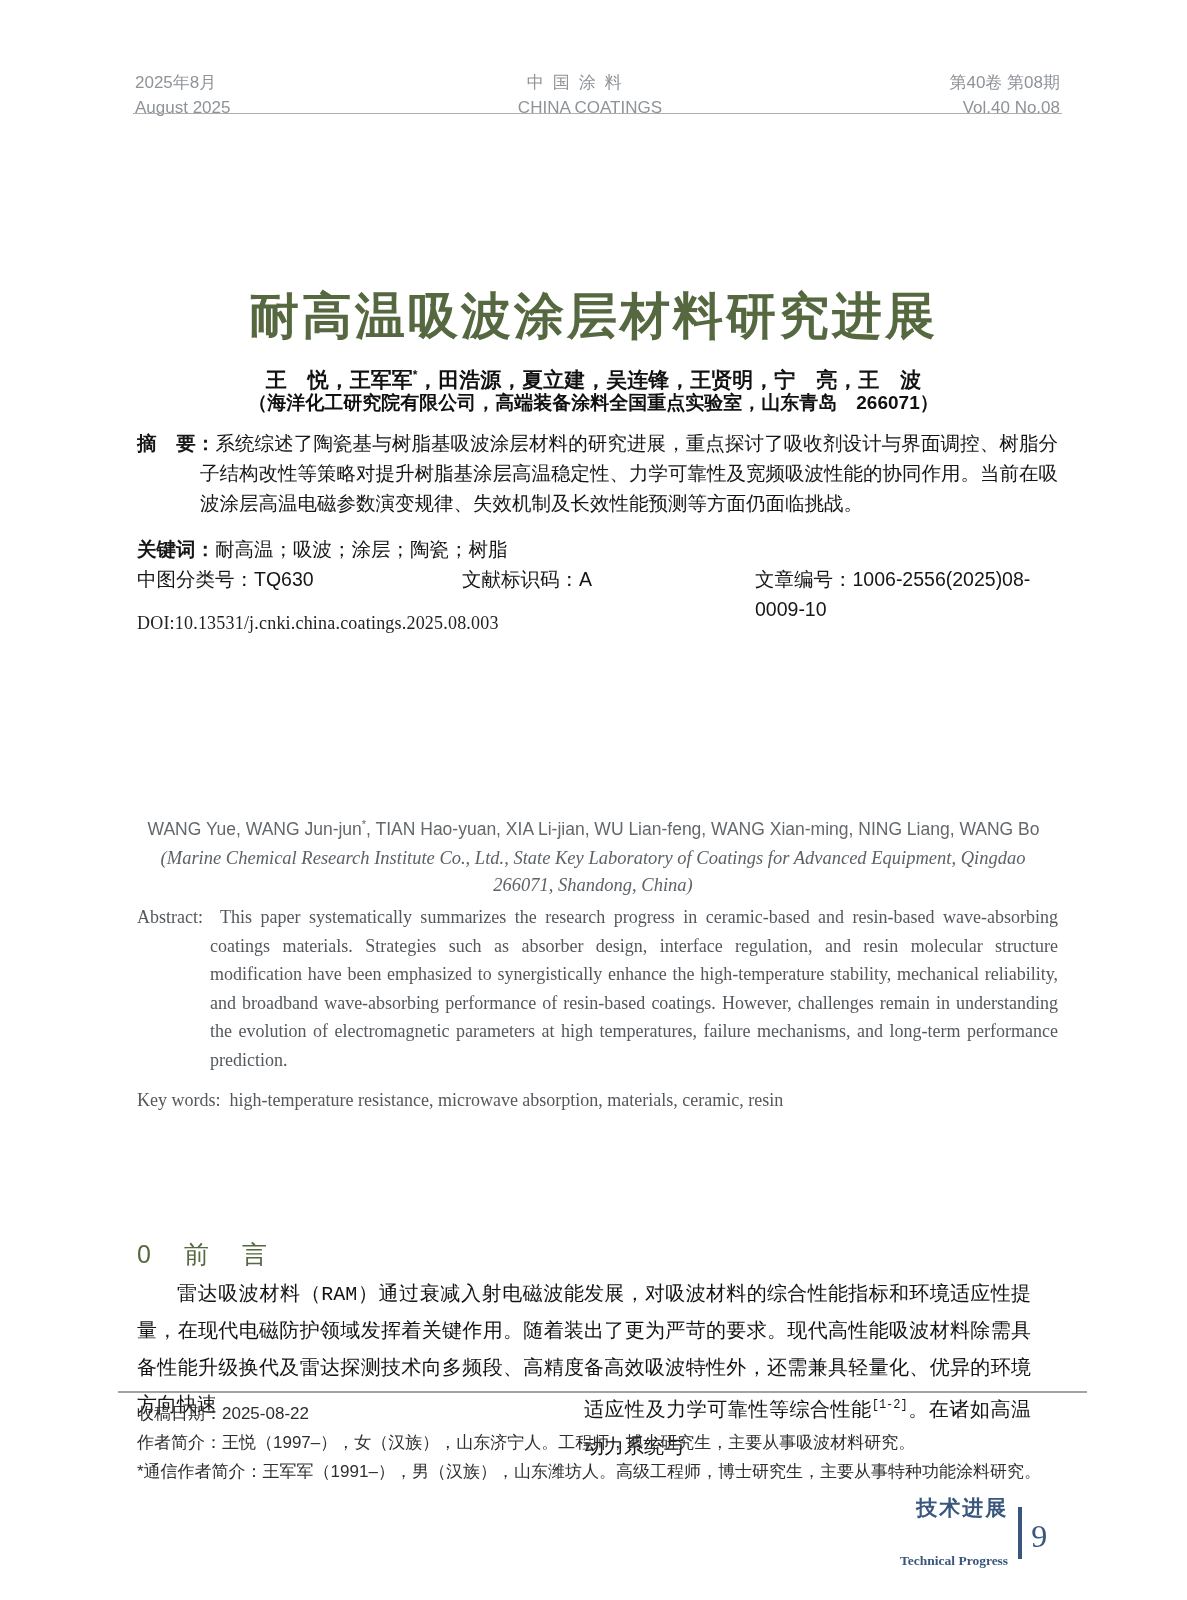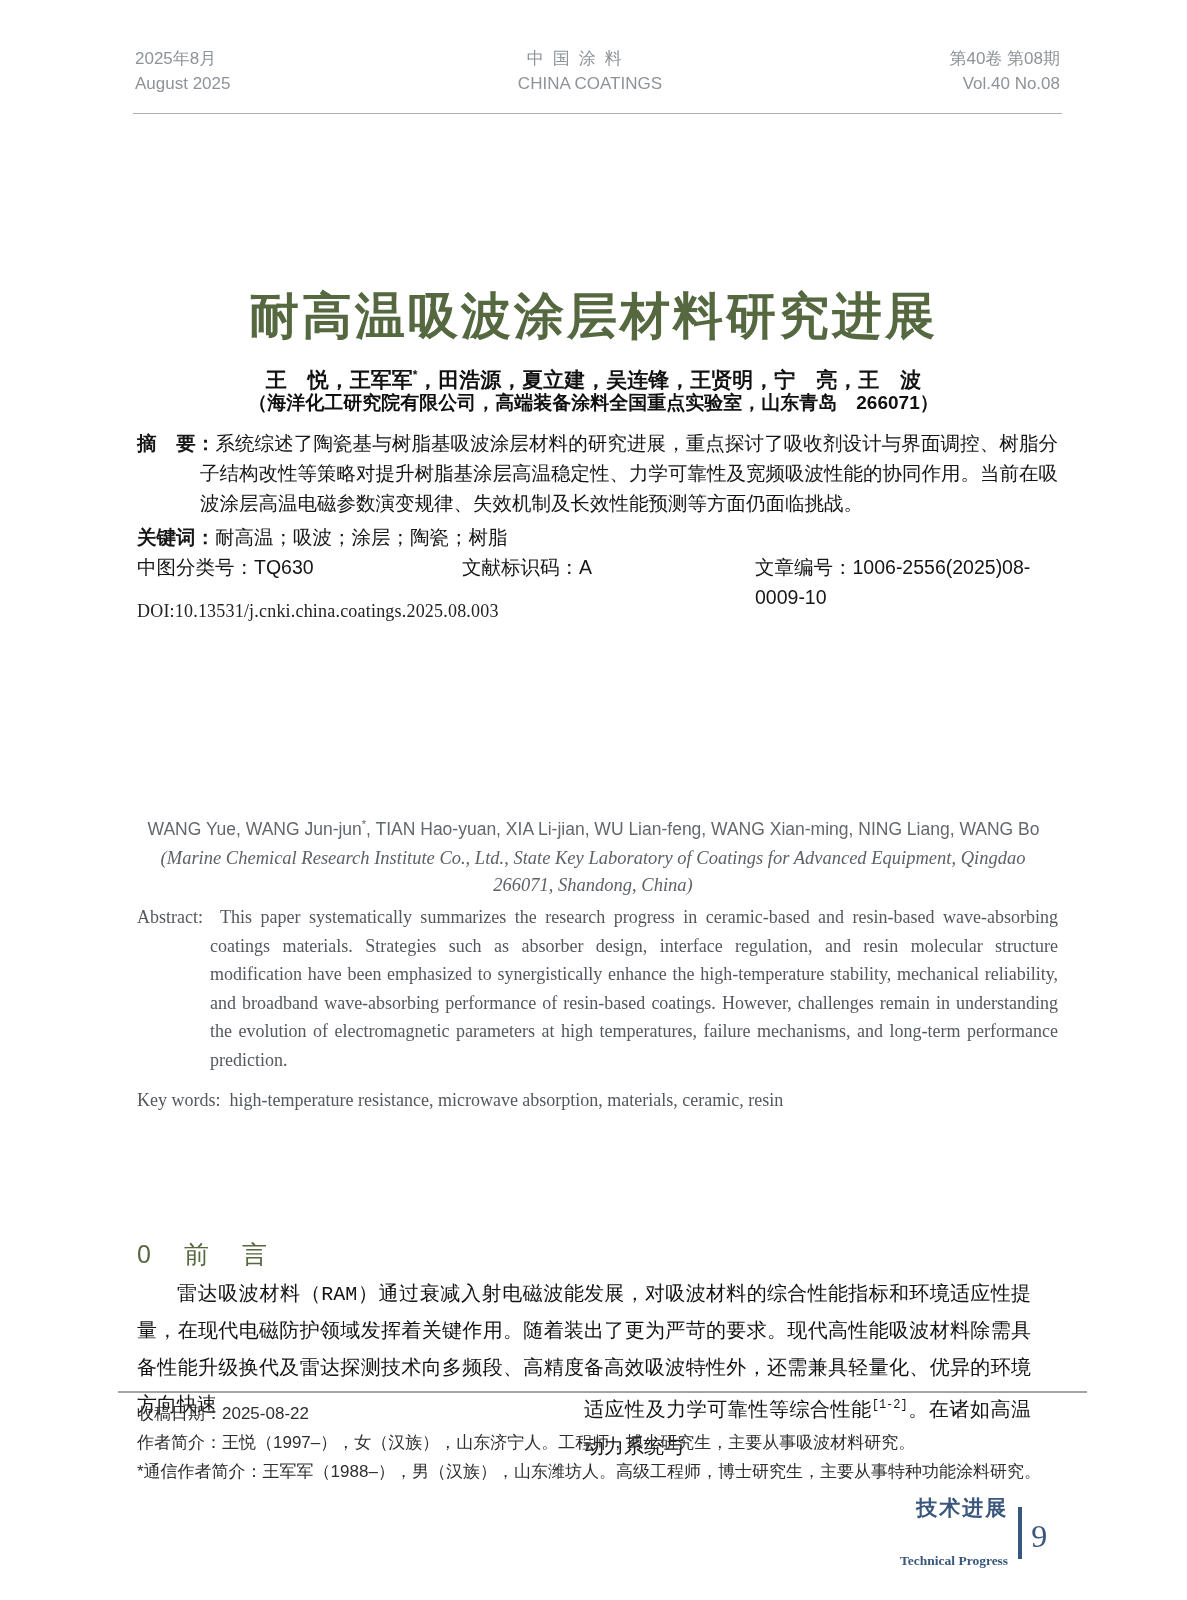--- a/index.html
+++ b/index.html
@@ -4,21 +4,21 @@
 <style>
   * { margin:0; padding:0; box-sizing:border-box; }
   html,body { background:#e8e8e8; }
   .page {
     position:relative; width:1187px; height:1600px; margin:0 auto;
     background:#ffffff; overflow:hidden;
     font-family:"Liberation Sans","DejaVu Sans",sans-serif; color:#1a1a1a;
   }
   
   .journal-header{
-    position:absolute; top:46px; left:135px; width:925px;
+    position:absolute; top:70px; left:135px; width:925px;
     display:flex; justify-content:space-between; align-items:flex-start;
     color:#8e9398; font-size:17px; line-height:25px;
   }
   .jh-left{ text-align:left; }
   .jh-center{ }
   .jh-center .zh{ letter-spacing:9px; padding-left:9px; }
   .jh-right{ text-align:right; }
   .header-rule{
     position:absolute; top:113px; left:133px; width:929px; height:1px;
     background:#aab0b4;
@@ -38,21 +38,21 @@
     position:absolute; top:390px; left:0; width:100%;
     text-align:center; font-size:19px; font-weight:bold; color:#111;
   }
   
   .meta-zh{
     position:absolute; top:428px; left:137px; width:921px;
     font-size:19.5px; line-height:30px; color:#161616;
   }
   .meta-zh .lbl{ font-weight:bold; }
   p.hang-zh{ padding-left:63px; text-indent:-63px; text-align:justify; }
-  p.kw-zh{ margin-top:4px; }
+  p.kw-zh{ margin-top:16px; }
   .cls-row{ position:relative; height:30px; margin-top:0; font-weight:bold; }
   .cls-row span{ position:absolute; top:0; font-weight:normal; }
   .cls-row .c1{ left:0; }
   .cls-row .c2{ left:325px; }
   .cls-row .c3{ left:618px; }
   .doi{
     margin-top:14px; font-family:"Liberation Serif","DejaVu Serif",serif;
     font-size:18px; color:#222; letter-spacing:.2px;
   }
   
@@ -171,21 +171,21 @@
     </div>
     <div class="col">
       <p><span>发展，对吸波材料的综合性能指标和环境适应性提出了更为严苛的要求。现代高性能吸波材料除需具备高效吸波特性外，还需兼具轻量化、优异的环境适应性及力学可靠性等综合性能</span><sup>[1-2]</sup><span>。在诸如高温动力系统与</span></p>
     </div>
   </div>
 
   <div class="footnote-rule"></div>
   <section class="footnotes">
     <div>收稿日期：2025-08-22</div>
     <div>作者简介：王悦（1997–），女（汉族），山东济宁人。工程师，博士研究生，主要从事吸波材料研究。</div>
-    <div>*通信作者简介：王军军（1988–），男（汉族），山东潍坊人。高级工程师，博士研究生，主要从事特种功能涂料研究。</div>
+    <div>*通信作者简介：王军军（1991–），男（汉族），山东潍坊人。高级工程师，博士研究生，主要从事特种功能涂料研究。</div>
   </section>
 
   <div class="footer-badge">
     <div class="fb-text">
       <div class="fb-zh">技术进展</div>
       <div class="fb-en">Technical Progress</div>
     </div>
     <div class="fb-bar"></div>
     <div class="fb-num">9</div>
   </div>

